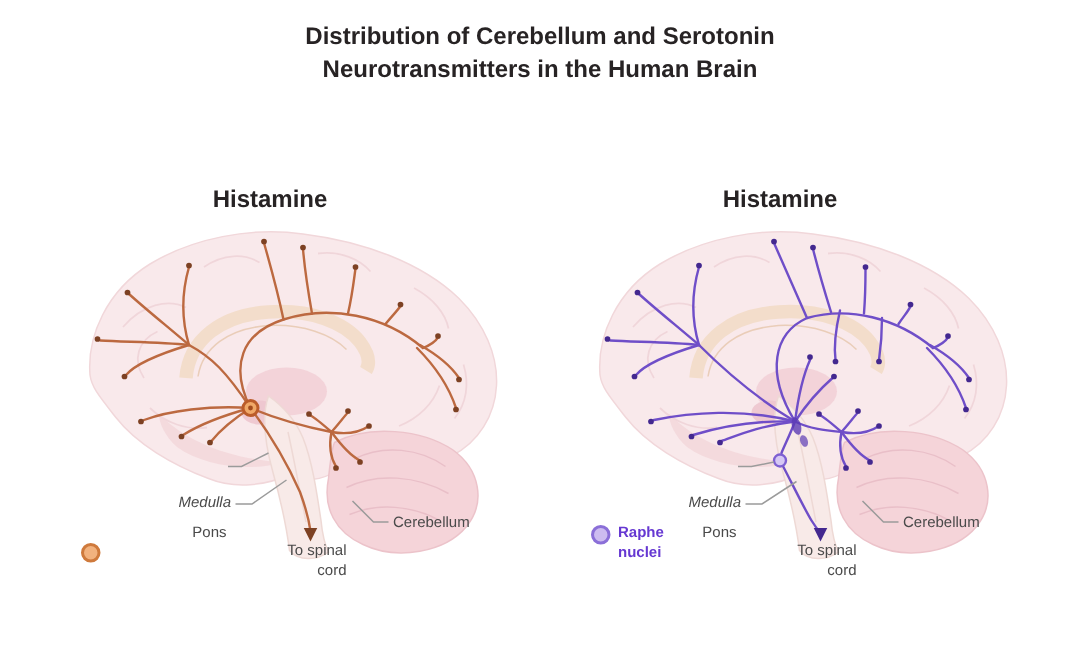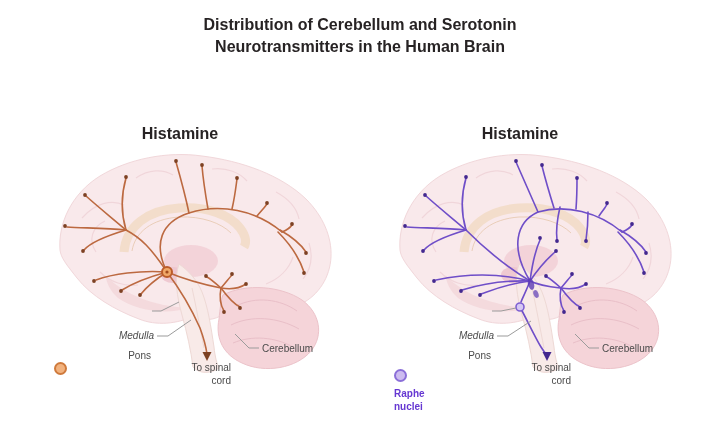--- a/index.html
+++ b/index.html
@@ -20,21 +20,21 @@
   .p-left .lbl-pons{left:105px;}   .p-right .lbl-pons{left:445px;}
   .p-left .lbl-medulla{left:92px;} .p-right .lbl-medulla{left:432px;}
   .p-left .lbl-cerebellum{left:262px;} .p-right .lbl-cerebellum{left:602px;}
   .p-left .lbl-spinal{left:183px;} .p-right .lbl-spinal{left:523px;}
   .legend{position:absolute;display:flex;gap:5px;align-items:flex-start;}
   .legend .marker{width:9px;height:9px;border-radius:50%;border:2px solid;flex:0 0 auto;margin-top:1px;}
   .legend .text{font-size:10px;font-weight:700;line-height:13px;}
   .legend-histamine{left:54px;top:361px;}
   .legend-histamine .marker{background:#f2b27e;border-color:#cf7a3c;}
   .legend-histamine .text{color:#d4572b;max-width:112px;}
-  .legend-serotonin{left:394px;top:368px;flex-direction:column;}
+  .legend-serotonin{left:394px;top:349px;}
   .legend-serotonin .marker{background:#cdbcf0;border-color:#8b6fd8;}
   .legend-serotonin .text{color:#6638d2;max-width:52px;}
 </style>
 </head>
 <body>
 
 <div class="stage">
 
   <div class="title">Distribution of Cerebellum and Serotonin Neurotransmitters in the Human Brain</div>
 

